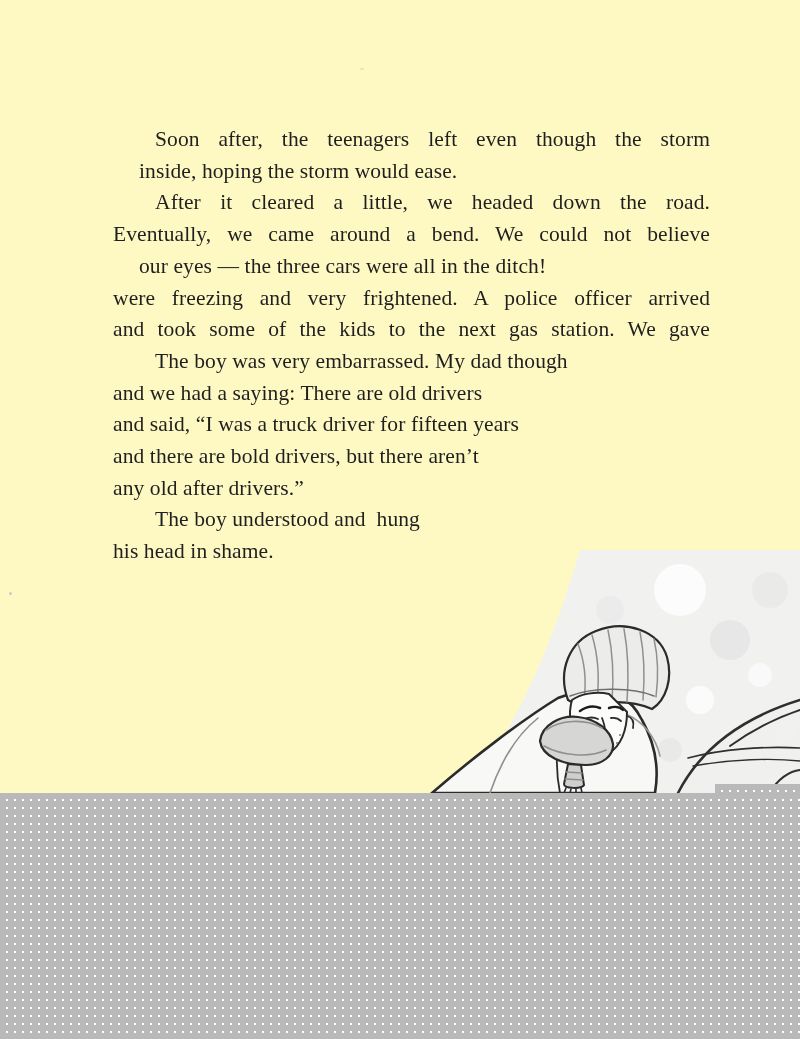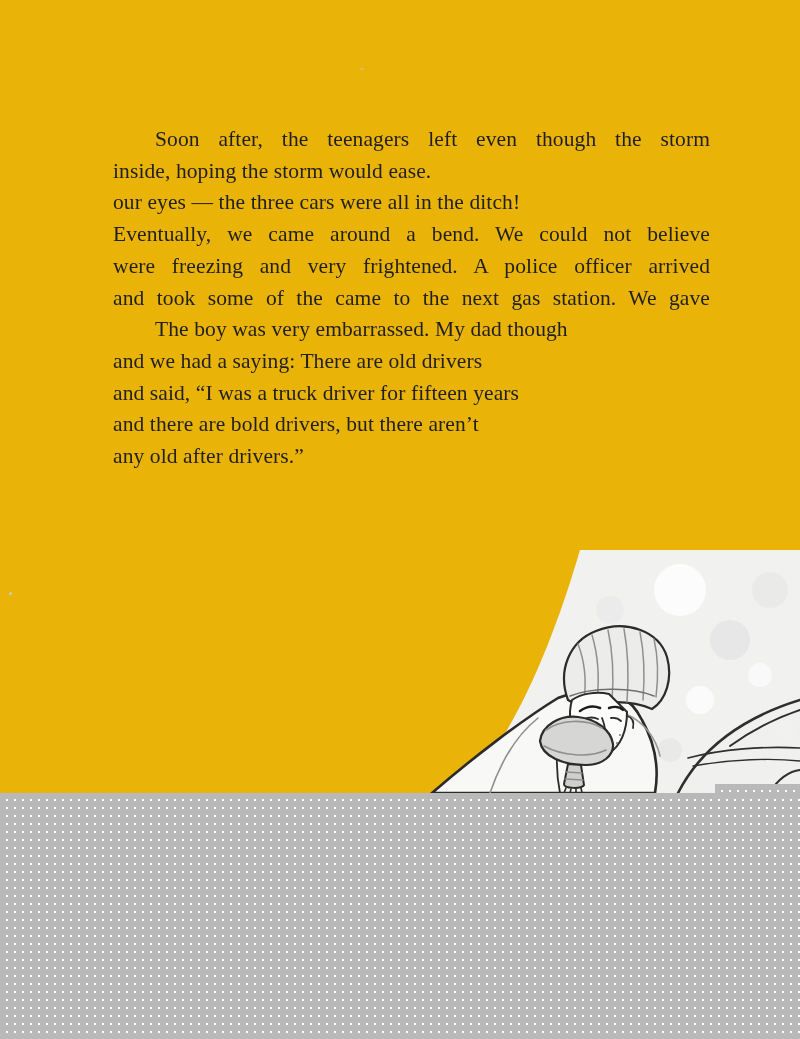--- a/index.html
+++ b/index.html
@@ -3,35 +3,35 @@
 <meta charset="utf-8">
 <style>
   html, body { margin: 0; padding: 0; }
   body {
     width: 800px; height: 1039px;
     background: #ffffff;
     font-family: "Liberation Serif", "DejaVu Serif", serif;
     overflow: hidden;
     position: relative;
   }
-  .page { position: absolute; inset: 0; background: #eab308; }
+  .page { position: absolute; inset: 0; background: #fef9c3; }
 
   
   .text-block {
     position: absolute;
     left: 113px; top: 124px; width: 597px;
     color: #1f1f1f;
     font-size: 21.5px;
     line-height: 31.7px;
     letter-spacing: 0.1px;
   }
   .para { margin: 0; }
   .line { white-space: pre-wrap; }
   .para.justify .line { text-align: justify; text-align-last: justify; text-justify: inter-word; }
-  .para.justify .line.last { text-align-last: left; }
+  .para.justify .line.last { text-align-last: left; margin-left: 26px; }
   .para.left .line { text-align: left; }
   .line.first { text-indent: 42px; }
 
   
   .illustration { position: absolute; left: 430px; top: 550px; width: 370px; height: 243px; }
 
   
   .gray-band, .gray-band-notch {
     position: absolute;
     background-color: #b9b9b9;
@@ -50,33 +50,38 @@
 <body>
 
 <div class="page">
 
   <div class="text-block" id="story">
       <div class="para justify">
         <div class="line first">Soon after, the teenagers left even though the storm</div>
         <div class="line last">inside, hoping the storm would ease.</div>
       </div>
       <div class="para justify">
+        <div class="line first">After it cleared a little, we headed down the road.</div>
+        <div class="line">Eventually, we came around a bend. We could not believe</div>
         <div class="line last">our eyes — the three cars were all in the ditch!</div>
-        <div class="line">Eventually, we came around a bend. We could not believe</div>
       </div>
       <div class="para justify">
         <div class="line">were freezing and very frightened. A police officer arrived</div>
-        <div class="line">and took some of the came to the next gas station. We gave</div>
+        <div class="line">and took some of the kids to the next gas station. We gave</div>
       </div>
       <div class="para left">
         <div class="line first">The boy was very embarrassed. My dad though</div>
         <div class="line">and we had a saying: There are old drivers</div>
         <div class="line">and said, “I was a truck driver for fifteen years</div>
         <div class="line">and there are bold drivers, but there aren’t</div>
         <div class="line last">any old after drivers.”</div>
+      </div>
+      <div class="para left">
+        <div class="line first">The boy understood and  hung</div>
+        <div class="line last">his head in shame.</div>
       </div>
     </div>
 
   <svg class="illustration" viewBox="0 0 370 243" xmlns="http://www.w3.org/2000/svg" aria-hidden="true">
 
     <g>
       <path d="M150 0 L370 0 L370 243 L30 243 C 75 200 118 110 150 0 Z" fill="#f1f1f0"></path>
       <circle cx="250" cy="40" r="26" fill="#ffffff" opacity="0.8"></circle>
       <circle cx="300" cy="90" r="20" fill="#e3e3e2" opacity="0.7"></circle>
       <circle cx="215" cy="105" r="16" fill="#ffffff" opacity="0.7"></circle>

